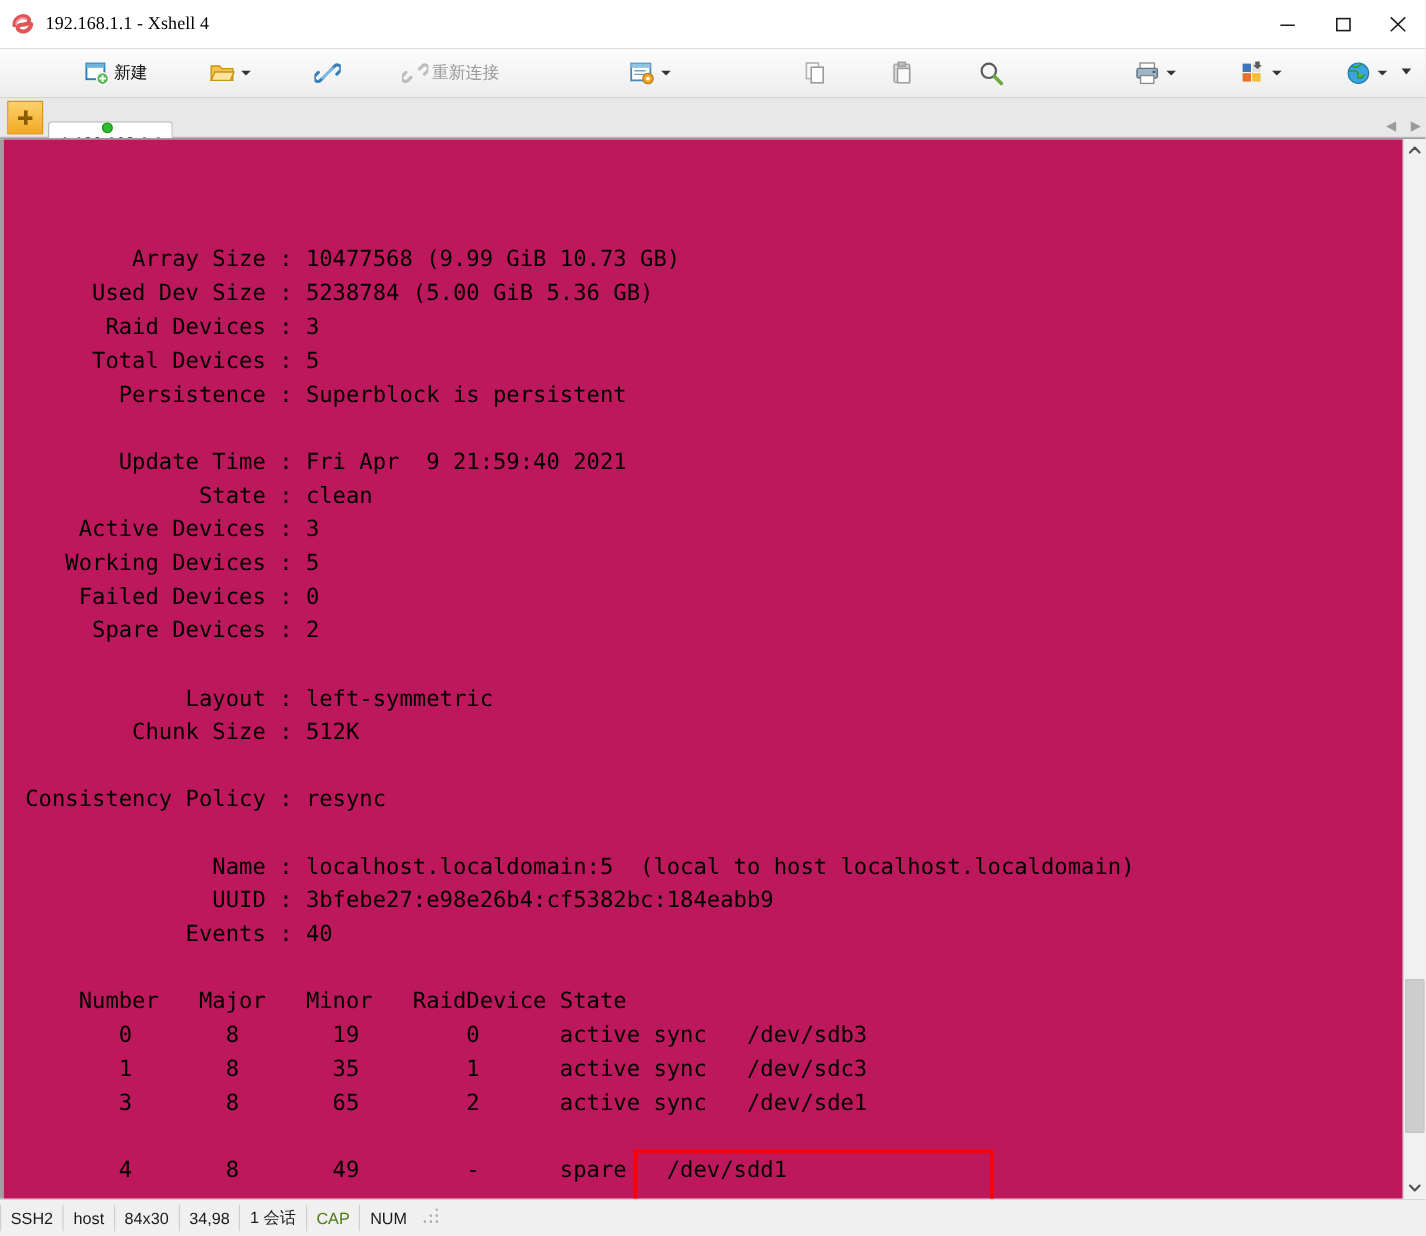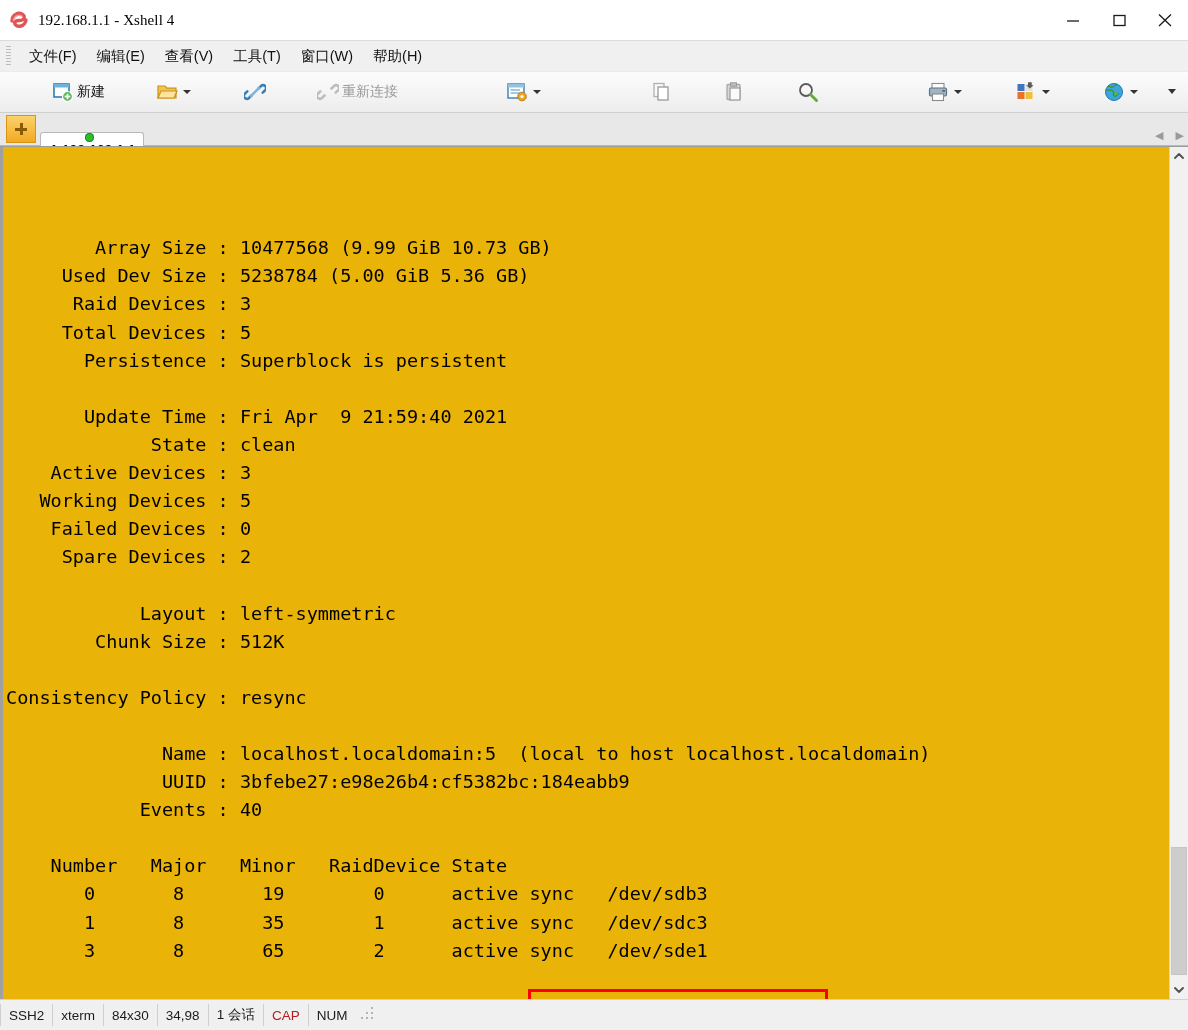--- a/index.html
+++ b/index.html
@@ -91,21 +91,21 @@
 
   
   .toolbar {
     height: 40px;
     background: linear-gradient(to bottom, #fcfcfc 0%, #ededed 100%);
     display: flex;
     align-items: center;
     flex: none;
     border-bottom: 1px solid #cfcfcf;
     position: relative;
-    padding-left: 8px;
+    padding-left: 26px;
     gap: 43px;
   }
   .toolbar .grip {
     width: 5px;
     height: 24px;
     margin-right: 8px;
     margin-left: -10px;
     background-image: repeating-linear-gradient(to bottom, #bdbdbd 0px, #bdbdbd 1px, transparent 1px, transparent 3px);
   }
   .tb-item {
@@ -214,28 +214,28 @@
     position: relative;
     overflow: hidden;
   }
   .term-leftborder {
     width: 3px;
     background: #a0a0a0;
     flex: none;
   }
   .term {
     flex: 1 1 auto;
-    background: #eab308;
+    background: #be185d;
     color: #000000;
     font-family: "DejaVu Sans Mono", "Liberation Mono", monospace;
     font-size: 18.5px;
     line-height: 28.1px;
     letter-spacing: 0px;
     white-space: pre;
-    padding: 3px 0 0 3px;
+    padding: 3px 0 0 18px;
     overflow: hidden;
     position: relative;
   }
   .highlight-box {
     position: absolute;
     border: 3px solid #ff0000;
     pointer-events: none;
     box-sizing: border-box;
   }
   
@@ -278,21 +278,21 @@
   .st-left { padding-left: 8px; flex: 1 1 auto; white-space: nowrap; }
   .st-cell {
     padding: 0 8px;
     border-left: 1px solid #cfcfcf;
     height: 22px;
     display: flex;
     align-items: center;
     white-space: nowrap;
     text-align: center;
   }
-  .st-cell.dim { color: #b91c1c; }
+  .st-cell.dim { color: #4d7c0f; }
   .st-grip {
     width: 16px; height: 16px;
     margin-left: 4px; margin-right: 3px;
     background-image:
       radial-gradient(circle at 3px 11px, #b4b4b4 1px, transparent 1.2px),
       radial-gradient(circle at 8px 11px, #b4b4b4 1px, transparent 1.2px),
       radial-gradient(circle at 13px 11px, #b4b4b4 1px, transparent 1.2px),
       radial-gradient(circle at 8px 6px, #b4b4b4 1px, transparent 1.2px),
       radial-gradient(circle at 13px 6px, #b4b4b4 1px, transparent 1.2px),
       radial-gradient(circle at 13px 1px, #b4b4b4 1px, transparent 1.2px);
@@ -324,29 +324,20 @@
       </div>
       <div class="win-btn">
         <svg width="18" height="18">
             <line x1="3" y1="3.5" x2="15" y2="15" stroke="#1a1a1a" stroke-width="1.3"></line>
             <line x1="15" y1="3.5" x2="3" y2="15" stroke="#1a1a1a" stroke-width="1.3"></line>
           </svg>
       </div>
     </div>
   </div>
 
-  <div class="menubar">
-    <div class="grip"></div>
-    <div class="menu-item">文件(F)</div>
-    <div class="menu-item">编辑(E)</div>
-    <div class="menu-item">查看(V)</div>
-    <div class="menu-item">工具(T)</div>
-    <div class="menu-item">窗口(W)</div>
-    <div class="menu-item">帮助(H)</div>
-  </div>
 
   <div class="toolbar">
     <div class="grip"></div>
 
     <div class="tb-item">
       <span>
         <svg class="ico" viewBox="0 0 22 22">
           <rect x="2" y="3" width="15" height="13" fill="#ffffff" stroke="#2a7fb8" stroke-width="1.6"></rect>
           <rect x="2" y="3" width="15" height="3.5" fill="#6cb3de"></rect>
           <circle cx="15.5" cy="15.5" r="5" fill="#5cb85c" stroke="#ffffff" stroke-width="1.2"></circle>
@@ -611,21 +602,21 @@
       <div class="sb-btn">
         <svg width="10" height="8" viewBox="0 0 10 8">
             <path d="M1 2 L5 6 L9 2" fill="none" stroke="#4f4f4f" stroke-width="1.8" stroke-linecap="round" stroke-linejoin="round"></path>
           </svg>
       </div>
     </div>
   </div>
 
   <div class="statusbar">
     <span class="st-cell">SSH2</span>
-    <span class="st-cell">xterm</span>
+    <span class="st-cell">host</span>
     <span class="st-cell">84x30</span>
     <span class="st-cell">34,98</span>
     <span class="st-cell">1 会话</span>
     <span class="st-cell dim">CAP</span>
     <span class="st-cell">NUM</span>
     <span class="st-grip"></span>
   </div>
 
 </div>
 

